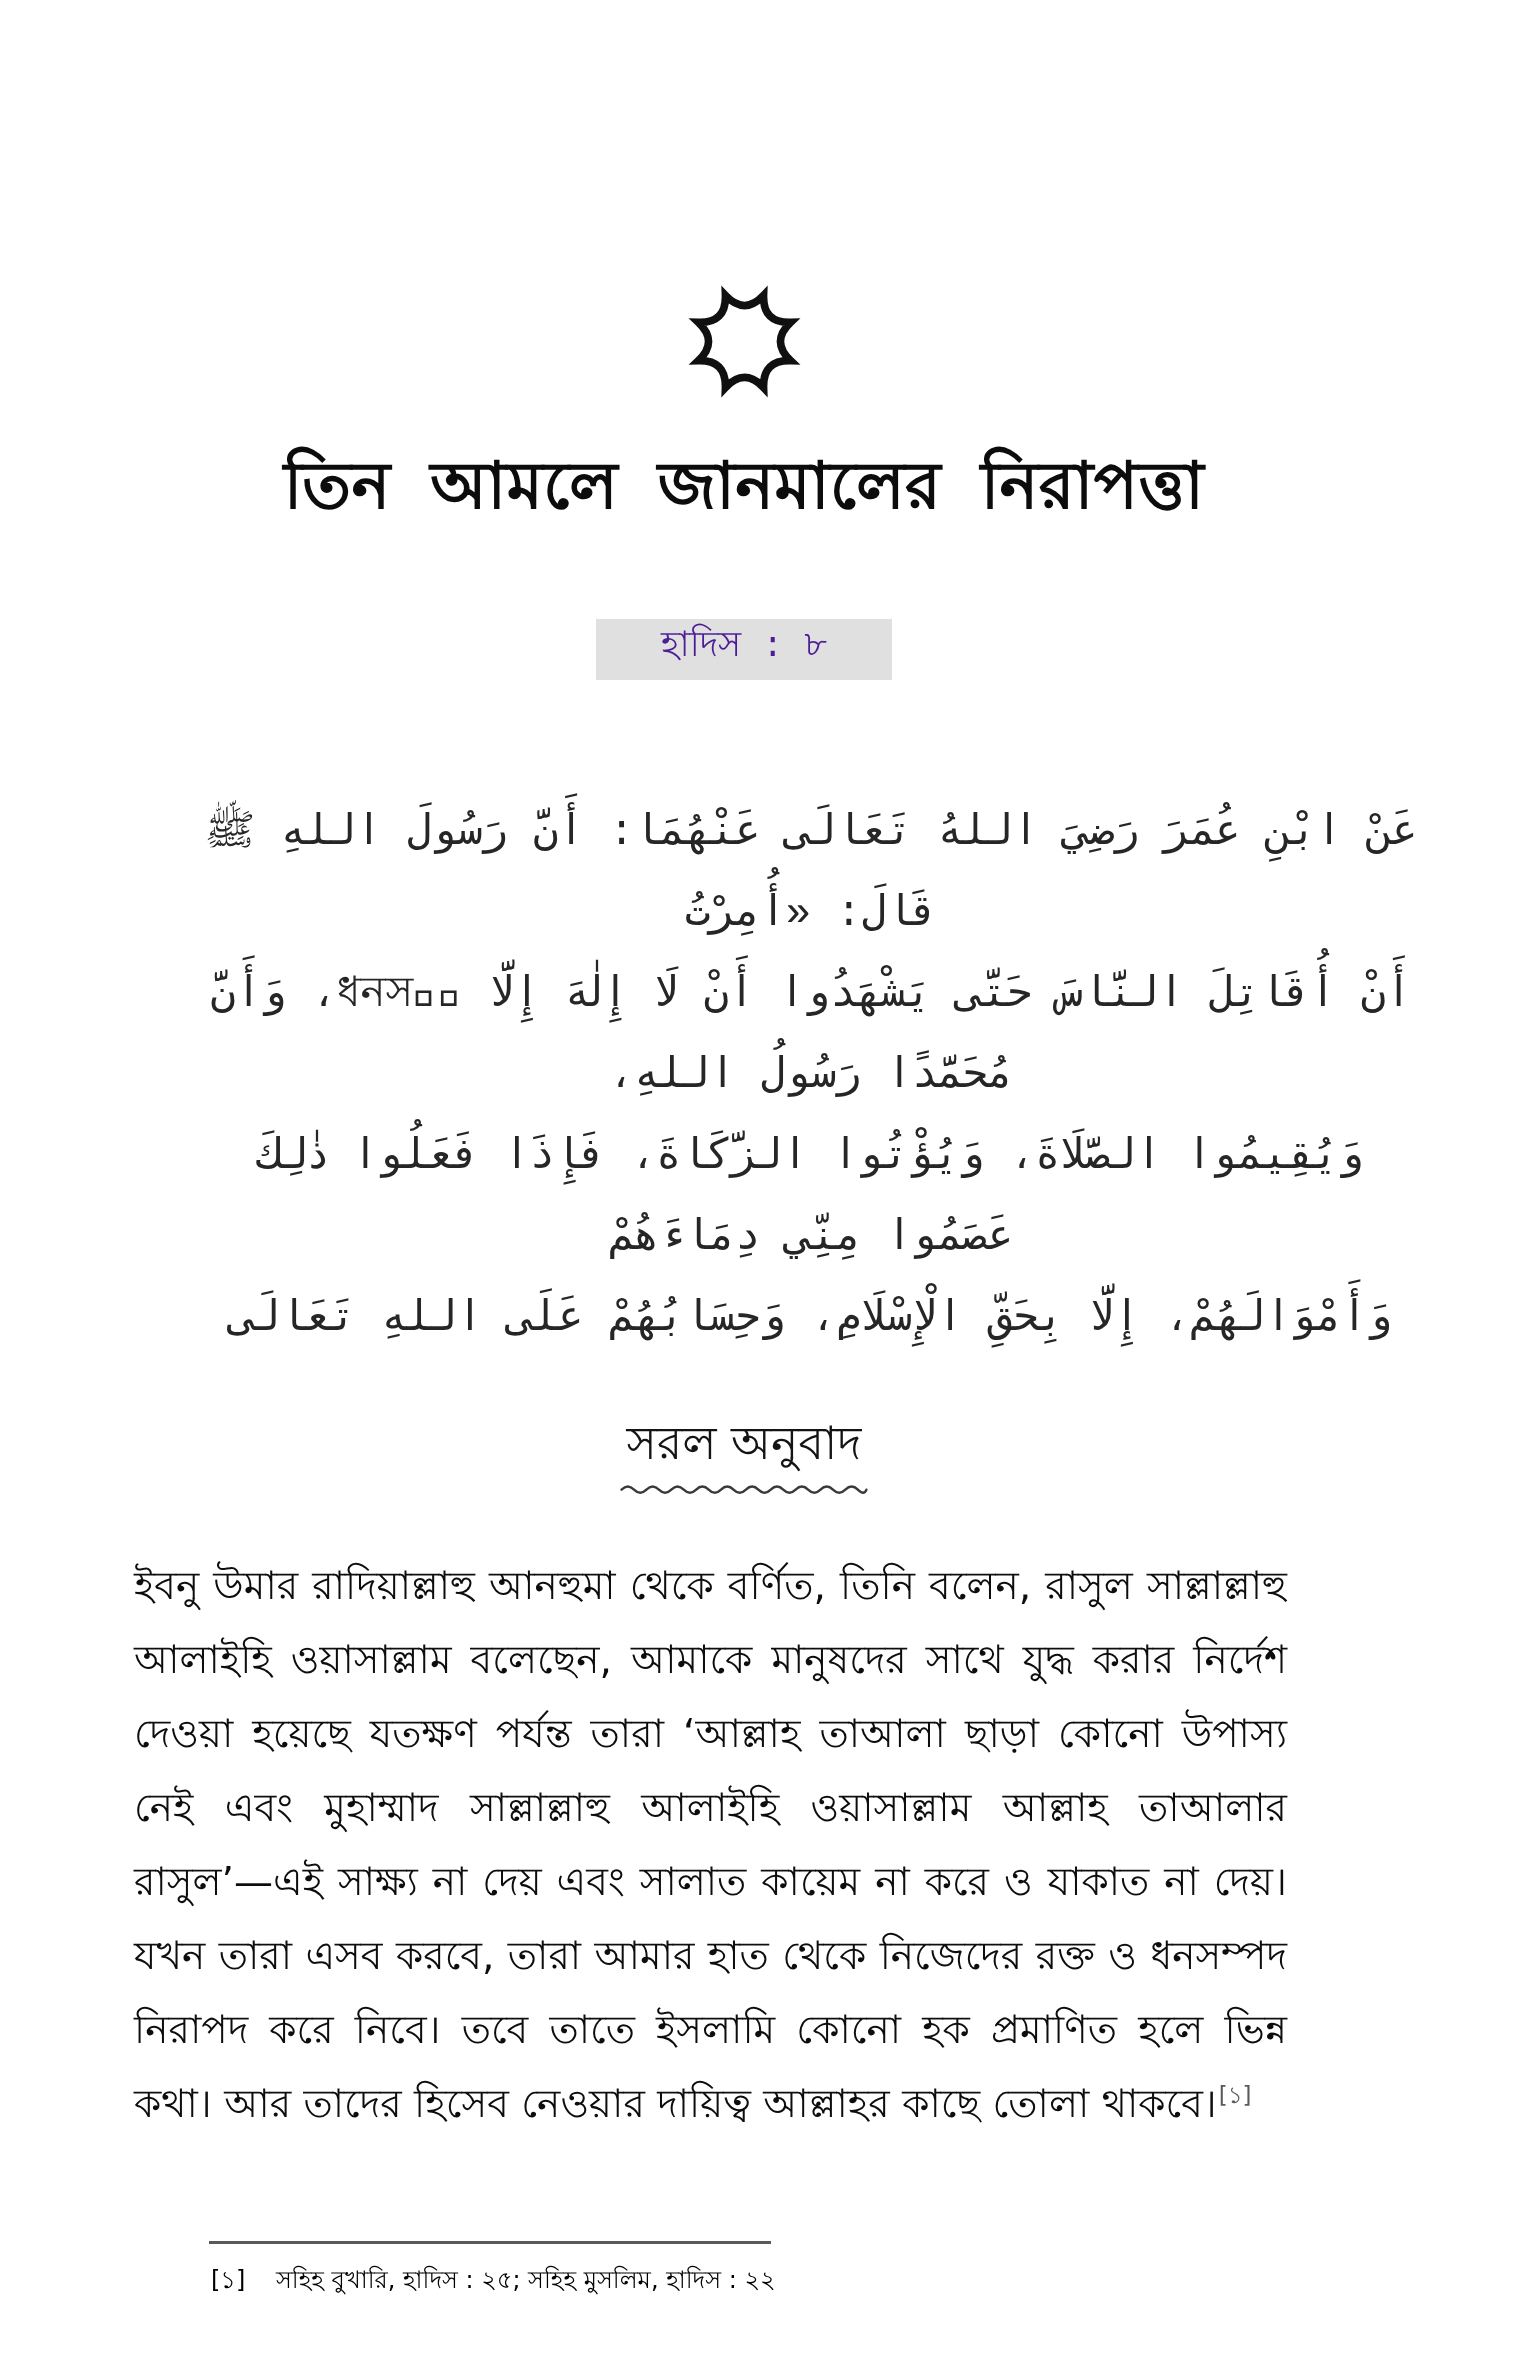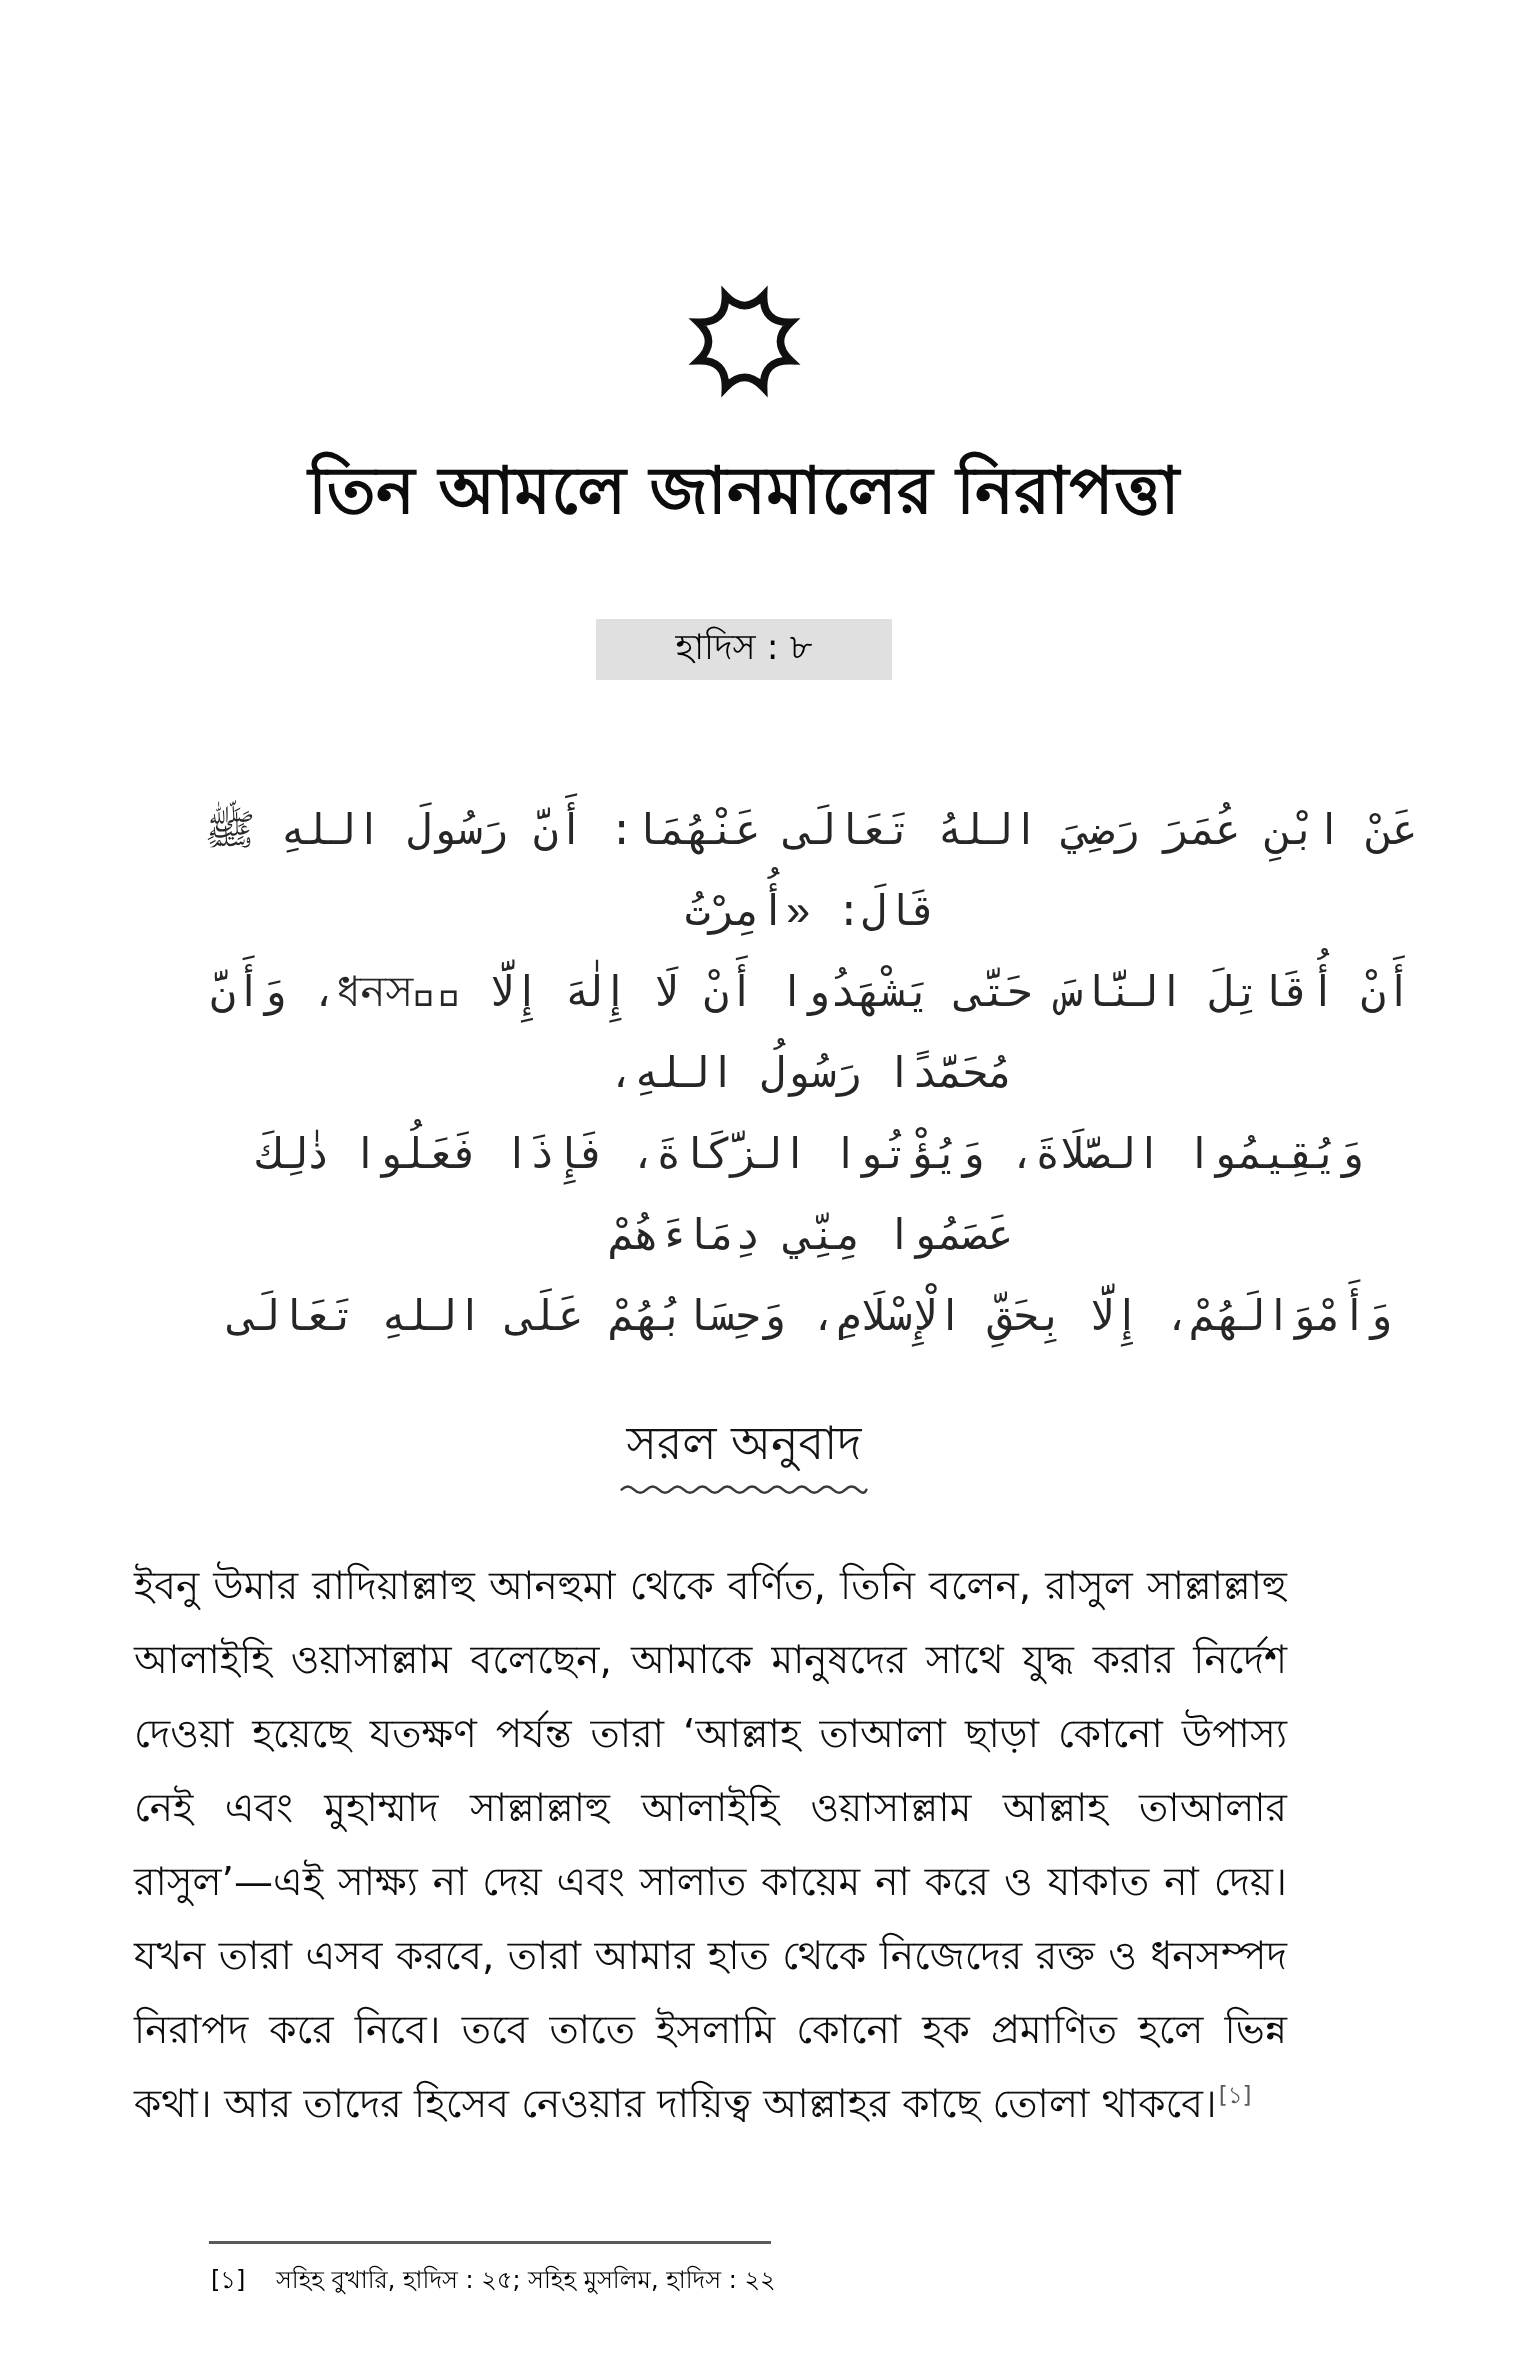--- a/index.html
+++ b/index.html
@@ -11,41 +11,42 @@
     box-sizing: border-box;
     padding: 284px 0 0 134px;
     font-family: "DejaVu Sans", sans-serif;
     color: #111111;
     overflow: hidden;
   }
   
   .head-col {
     width: 1220px;           
     text-align: center;
+    font-family: Liberation Mono, monospace;
   }
   .ornament { line-height: 0; margin-bottom: 50px; }
   .ornament svg { display: inline-block; }
   .chapter-title {
     margin: 0;
     font-size: 65px;
     line-height: 1.3;
     font-weight: bold;
     letter-spacing: 0.5px;
     color: #0c0c0c;
   }
   .badge-row { margin-top: 85px; }
   .hadith-badge {
     display: inline-block;
     min-width: 296px;
     box-sizing: border-box;
     padding: 9.6px 23px 13.4px 23px;
     background: #e0e0e0;
     font-size: 35px;
     line-height: 1.1;
-    color: #000000;
+    color: #4c1d95;
   }
   
   .arabic-block {
     direction: rtl;
     width: 1230px;
     margin-left: 62px;        
     margin-top: 113px;
     text-align: center;
   }
   .arabic-line {

